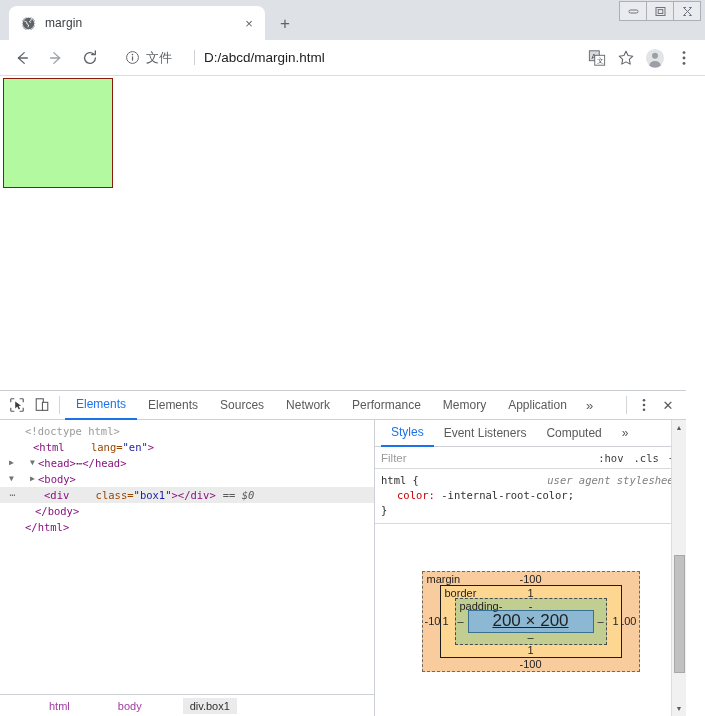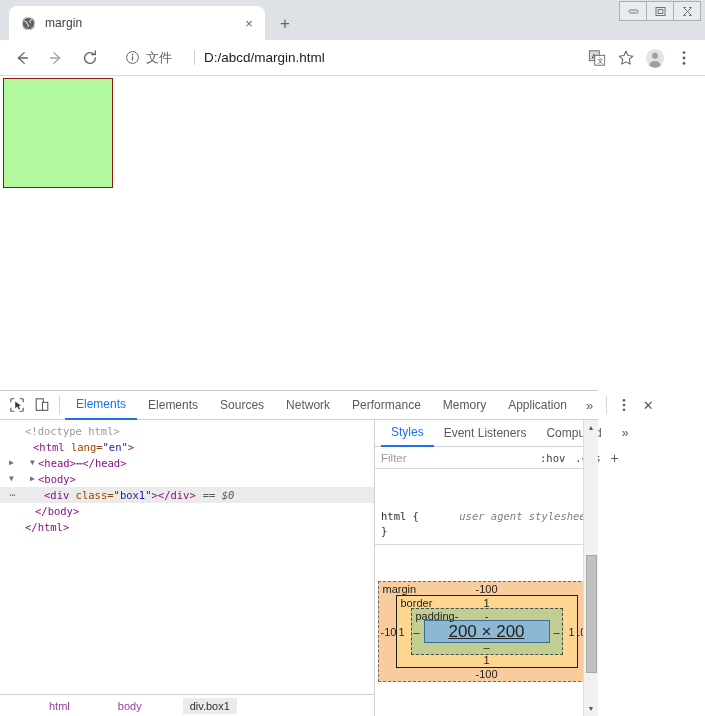--- a/index.html
+++ b/index.html
@@ -136,21 +136,21 @@
     position: absolute;
     left: 3px; top: 1px;
     width: 110px; height: 110px;
     background: #b3f9a0;
     border: 1px solid #8b1a0a;
   }
 
   
   .devtools {
     position: absolute; left: 0; top: 390px;
-    width: 598px; height: 326px;
+    width: 686px; height: 326px;
     background: #ffffff;
     border-top: 1px solid #c9cdd2;
     display: flex;
     flex-direction: column;
   }
   .dt-toolbar {
     height: 29px;
     flex: 0 0 29px;
     display: flex;
     align-items: center;
@@ -216,21 +216,21 @@
     padding: 3px 0 0 0;
     color: #222;
     position: relative;
   }
   .dom-row { display:flex; align-items:center; height:16px; white-space:nowrap; padding-left: 6px;}
   .dom-row.selected { background:#ebebeb; }
   .arrow { width:11px; flex:0 0 11px; text-align:center; color:#727272; font-size:8px;}
   .dots3 { width:14px; flex:0 0 14px; text-align:center; color:#727272; font-size:9px; letter-spacing:1px;}
   .tk-doctype { color:#9b9b9b; }
   .tk-tag { color:#881280; }
-  .tk-attr { color:#994500; }
+  .tk-attr { color:#994500;margin-left:20px; }
   .tk-val { color:#1a1aa6; }
   .tk-plain { color:#222; }
   .tk-eq { color:#5a5a5a; font-style:italic; }
   .ind { display:inline-block; }
 
   .breadcrumb {
     height: 22px;
     flex: 0 0 22px;
     border-top: 1px solid #cdd0d4;
     display: flex;
@@ -300,21 +300,20 @@
   .plusbtn { font-size: 14px; color:#5a5a5a; padding: 0 5px; cursor:pointer; line-height:1;}
 
   .css-rules {
     flex: 0 0 auto;
     font-family: "DejaVu Sans Mono", monospace;
     font-size: 10.5px;
     line-height: 15px;
     padding: 4px 6px 5px 6px;
     border-bottom: 1px solid #d7dadd;
     color: #303030;
-    margin-top: 36px;
   }
   .rule-head { display:flex; justify-content:space-between; }
   .sel { color:#303030; }
   .origin { color:#808080; font-style: italic; }
   .prop { padding-left: 16px; }
   .prop-name { color:#c80000; }
   .prop-val { color:#303030; }
 
   .boxmodel-area {
     flex: 1 1 auto;
@@ -603,20 +602,24 @@
           <span class="fbtn">:hov</span>
           <span class="fbtn">.cls</span>
           <span class="plusbtn">+</span>
         </div>
 
         <div class="css-rules">
           <div class="rule-head">
             <span class="sel">html {</span>
             <span class="origin">user agent stylesheet</span>
           </div>
+          <div class="prop">
+            <span class="prop-name">color:</span>
+            <span class="prop-val">-internal-root-color;</span>
+          </div>
           <div>}</div>
         </div>
 
         <div class="boxmodel-area">
           <div class="bm-margin">
             <span class="bm-lab-tl bm-label">margin</span>
             <span class="bm-top">-100</span>
             <span class="bm-bot">-100</span>
             <span class="bm-left">-100</span>
             <span class="bm-right">-100</span>

